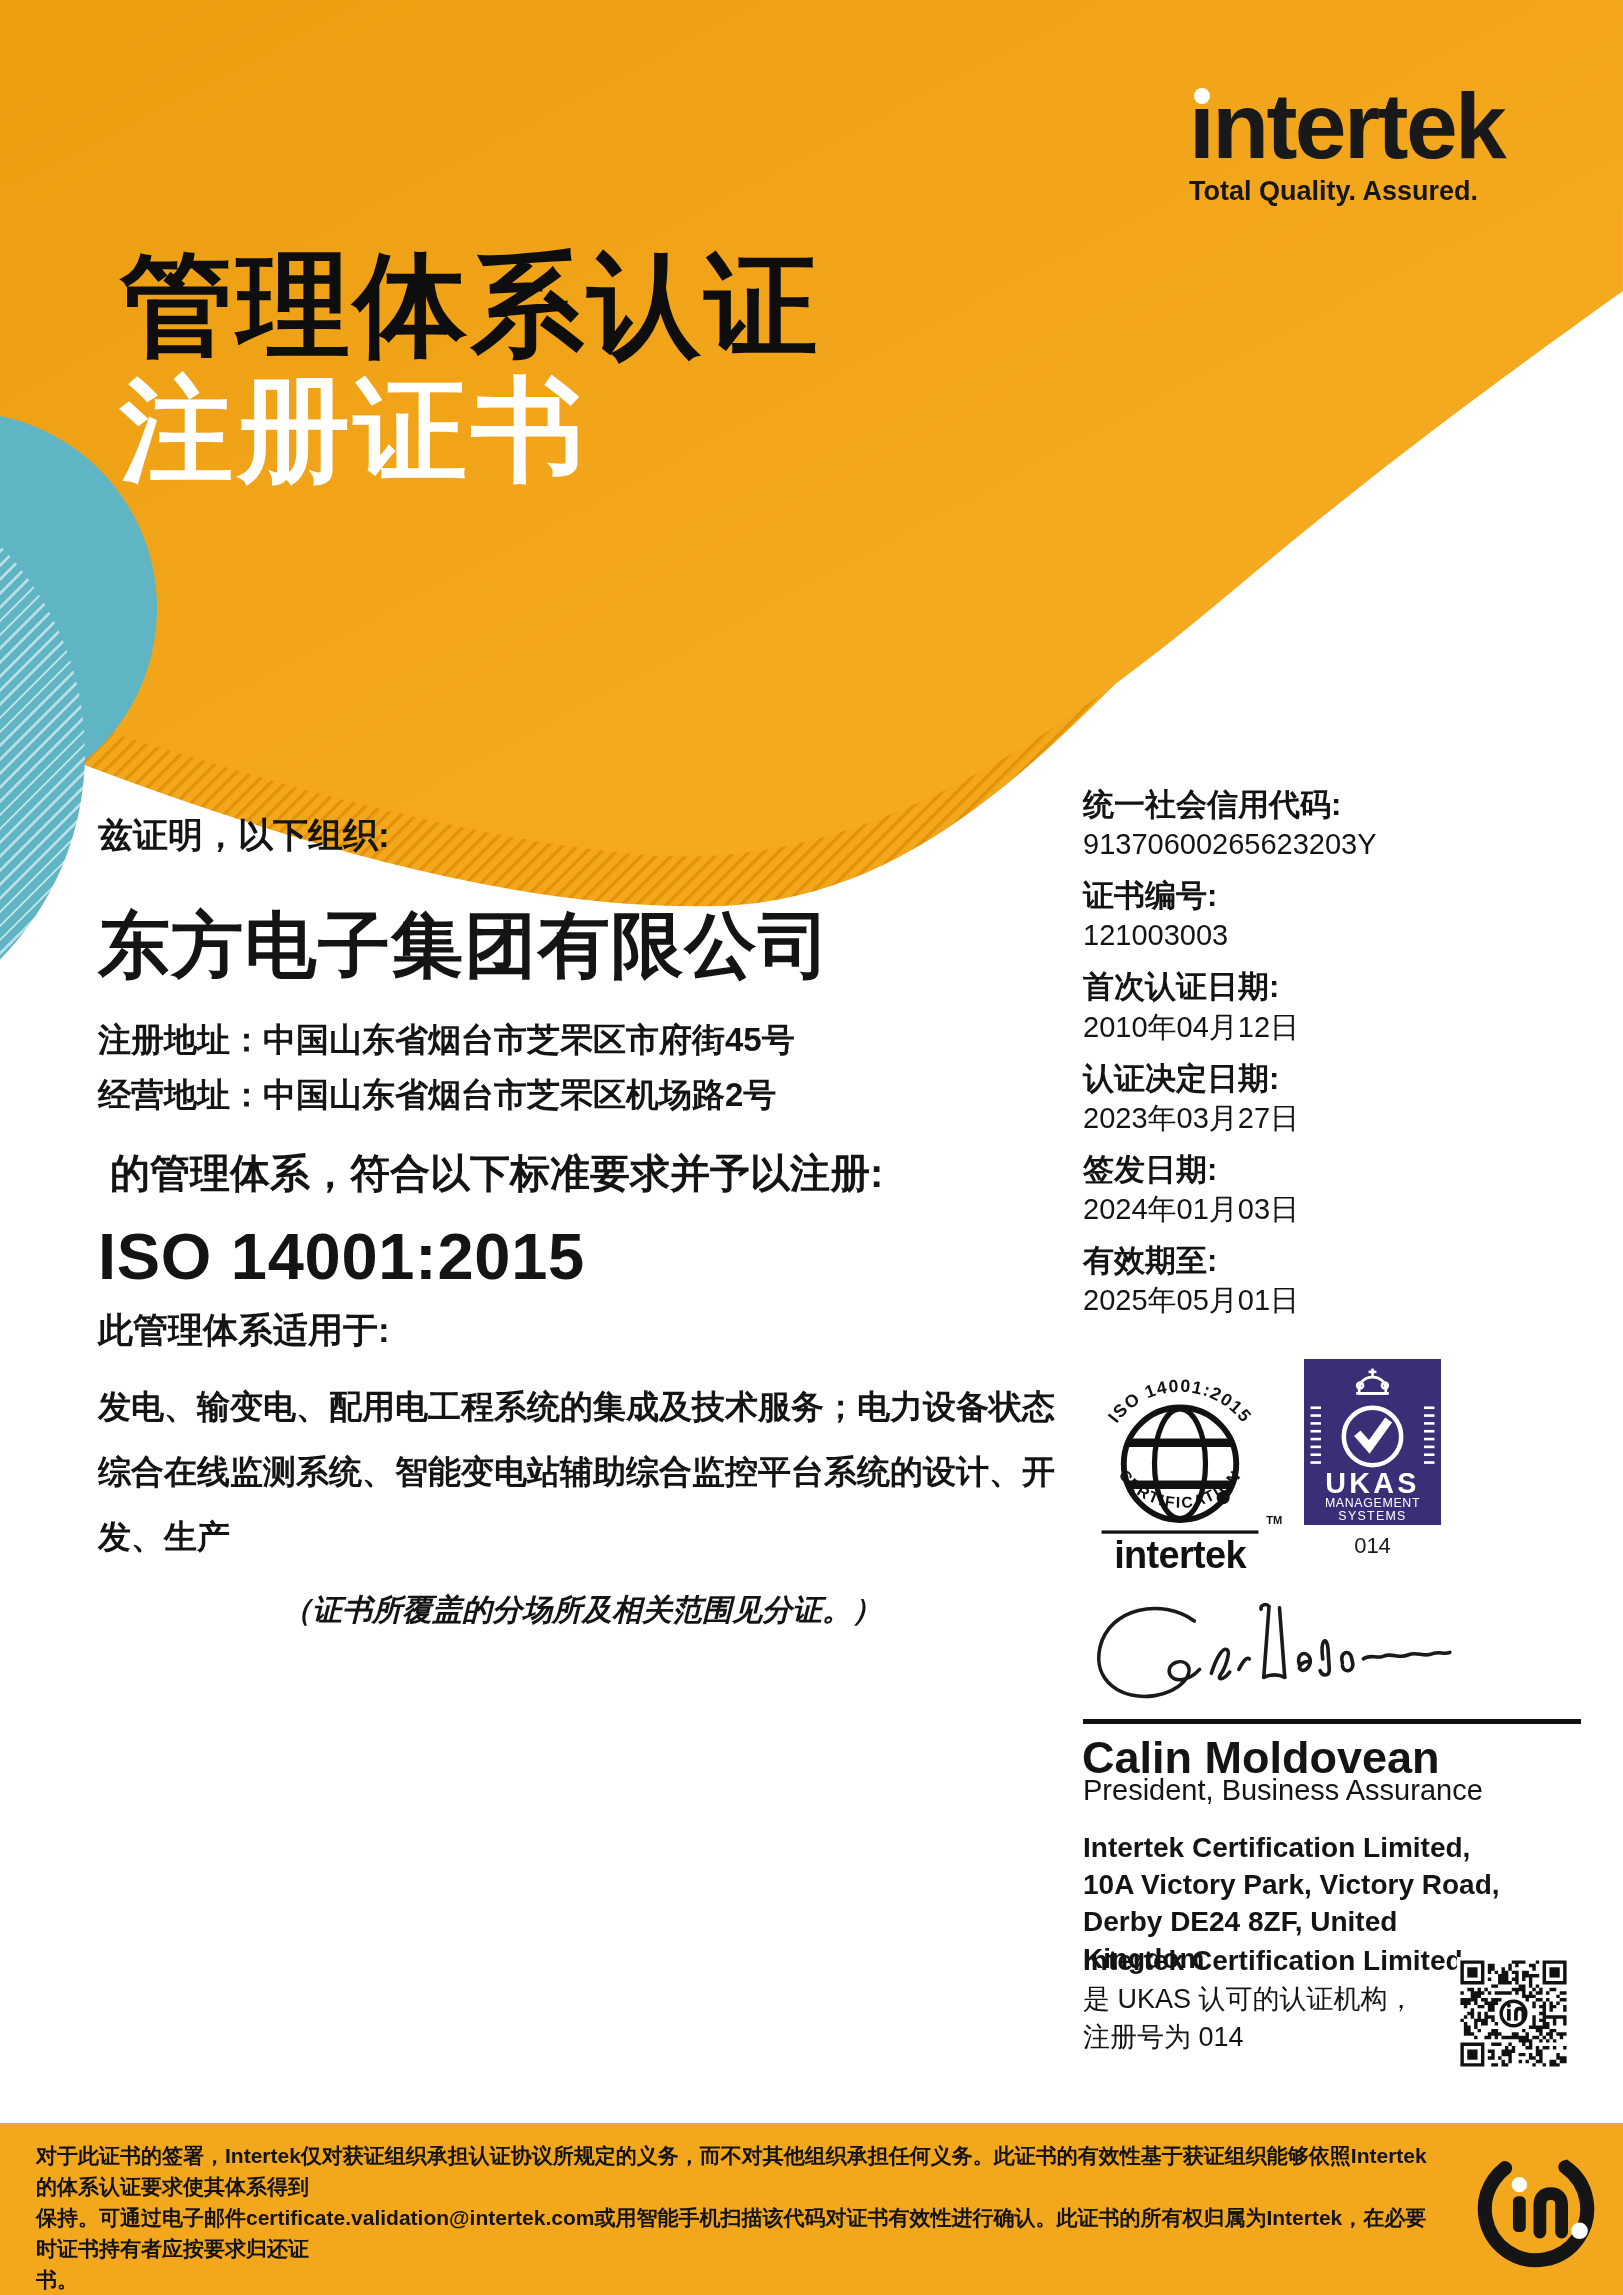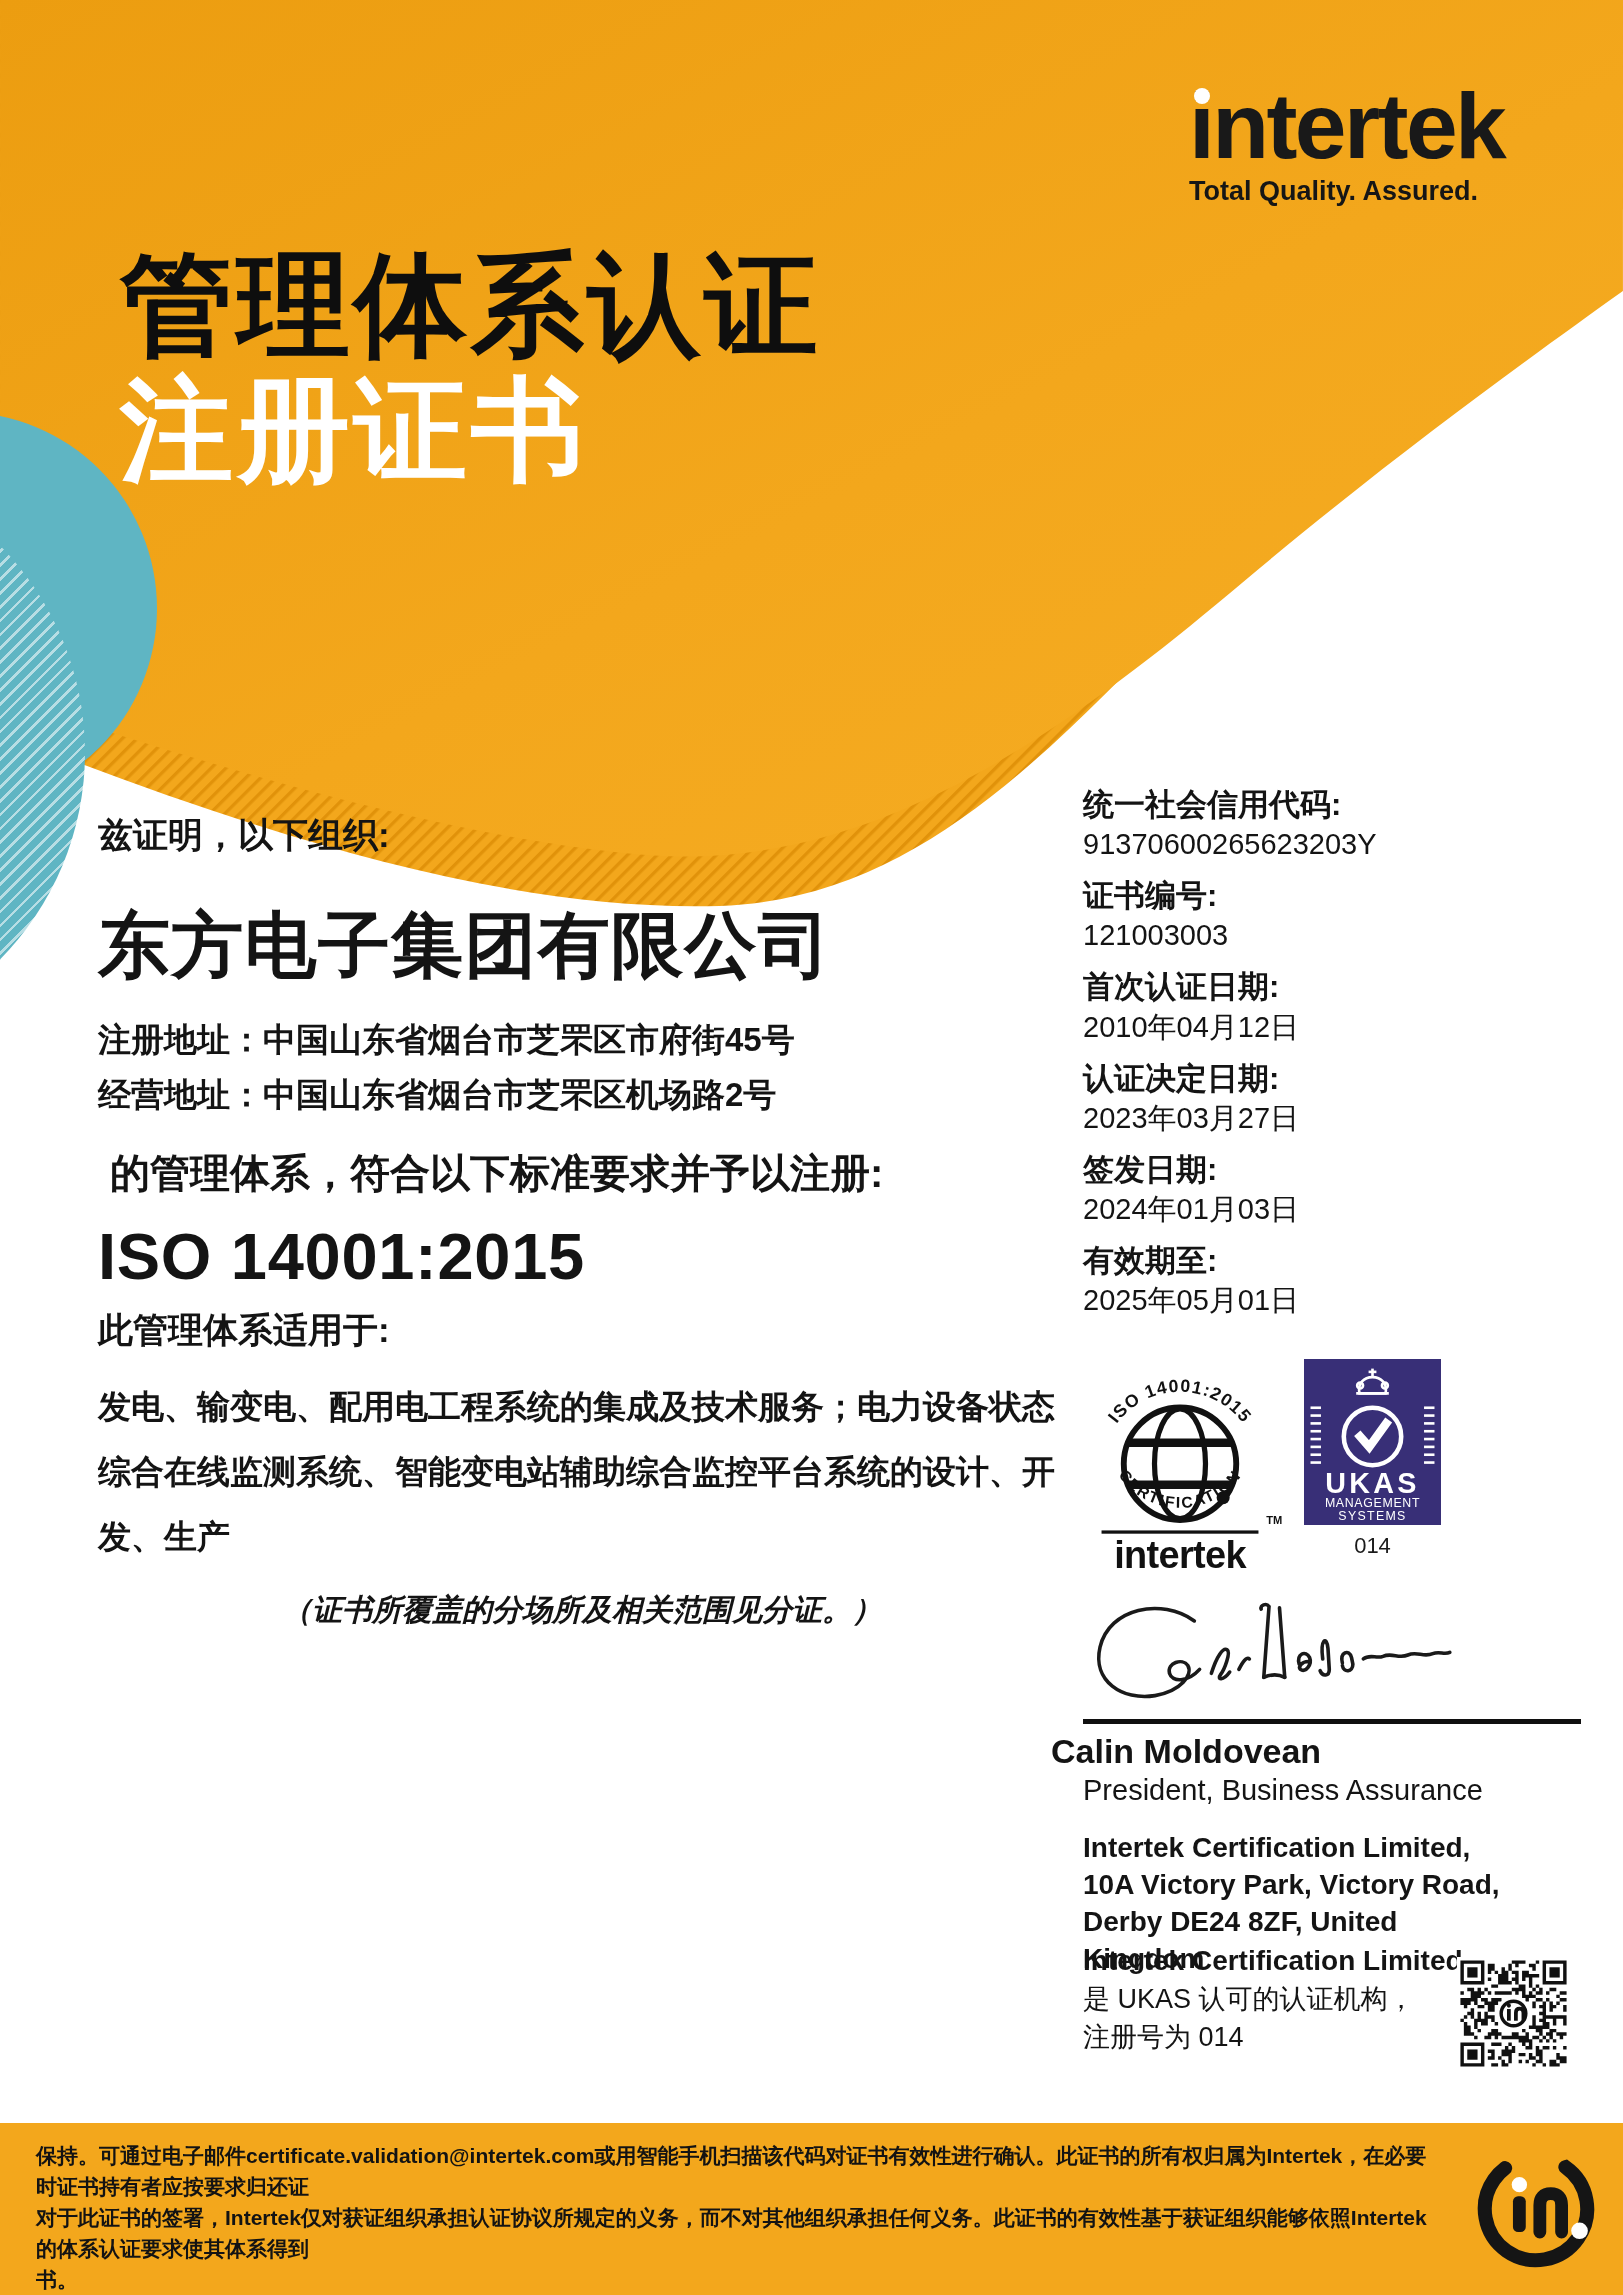--- a/index.html
+++ b/index.html
@@ -38,21 +38,21 @@
   .dg-label{font-size:31px;font-weight:700;line-height:30px;margin-bottom:9.2px;}
   .dg-value{font-size:29px;font-weight:400;line-height:31px;margin-bottom:21px;}
   
   .marks{position:absolute;left:1078px;top:1359px;z-index:10;display:flex;align-items:flex-start;}
   .ukas-wrap{margin-left:22px;text-align:center;}
   .ukas-box{width:137px;height:166px;border-radius:0;position:relative;}
   .ukas-num{font-size:22px;font-weight:400;color:#1a1a1a;margin-top:7.9px;}
   
   .sig{position:absolute;left:1083px;top:1596px;z-index:10;}
   .sig-rule{position:absolute;left:1083px;top:1719px;width:498px;height:4.6px;background:#101010;z-index:10;}
-  .sig-name{position:absolute;left:1051px;top:1732px;font-size:34px;font-weight:700;z-index:10;}
+  .sig-name{position:absolute;left:1082px;top:1732px;font-size:45px;font-weight:700;z-index:10;}
   .sig-title{position:absolute;left:1083px;top:1774px;font-size:29px;font-weight:400;z-index:10;}
   .issuer{position:absolute;left:1083px;top:1829px;width:432px;font-size:28px;font-weight:700;line-height:37px;z-index:10;}
   .accr{position:absolute;left:1083px;top:1942px;width:393px;z-index:10;}
   .accr .a1{font-size:28px;font-weight:700;line-height:38px;}
   .accr .a2,.accr .a3{font-size:27px;font-weight:400;line-height:38px;}
   .qr{position:absolute;left:1457px;top:1957px;width:113px;height:113px;z-index:10;}
   
   .footer{position:absolute;left:0;top:2123px;width:1623px;height:173px;background:#f3a71c;z-index:11;}
   .fine{position:absolute;left:36px;top:17px;width:1397px;font-size:21px;font-weight:700;line-height:31px;color:#131313;}
   .roundel{position:absolute;left:1472px;top:22px;width:128px;height:128px;}
@@ -233,22 +233,22 @@
       <circle cx="16.5" cy="16.5" r="5" fill="#fff"></circle>
       <circle cx="16.5" cy="16.5" r="3.6" fill="none" stroke="#111" stroke-width="1"></circle>
       <rect x="14.6" y="15.2" width="1.1" height="3.4" fill="#111"></rect>
       <circle cx="15.15" cy="14.2" r="0.6" fill="#111"></circle>
       <path d="M 17.2,18.6 V 16.3 Q 17.2,15.1 18.3,15.1 Q 19.4,15.1 19.4,16.3 V 18.6" fill="none" stroke="#111" stroke-width="1.1"></path>
     </g>
   </svg>
 
   <div class="footer">
     <div class="fine">
+      <div>对于此证书的签署，Intertek仅对获证组织承担认证协议所规定的义务，而不对其他组织承担任何义务。此证书的有效性基于获证组织能够依照Intertek的体系认证要求使其体系得到</div>
       <div>保持。可通过电子邮件certificate.validation@intertek.com或用智能手机扫描该代码对证书有效性进行确认。此证书的所有权归属为Intertek，在必要时证书持有者应按要求归还证</div>
-      <div>对于此证书的签署，Intertek仅对获证组织承担认证协议所规定的义务，而不对其他组织承担任何义务。此证书的有效性基于获证组织能够依照Intertek的体系认证要求使其体系得到</div>
       <div>书。</div>
 
     </div>
     <svg class="roundel" viewBox="0 0 100 100">
       <circle cx="50" cy="50" r="40" fill="none" stroke="#151515" stroke-width="11" pathLength="100" stroke-dasharray="80 20" stroke-linecap="round" transform="rotate(-55 50 50)"></circle>
       <circle cx="84" cy="67" r="6.5" fill="#fff"></circle>
       <g>
         <rect x="32" y="40" width="10" height="28" rx="4" fill="#151515"></rect>
         <circle cx="37" cy="31" r="6" fill="#fff"></circle>
         <path d="M 53,68 V 47 Q 53,38 61.5,38 Q 70,38 70,47 V 68" fill="none" stroke="#151515" stroke-width="10" stroke-linecap="round"></path>

